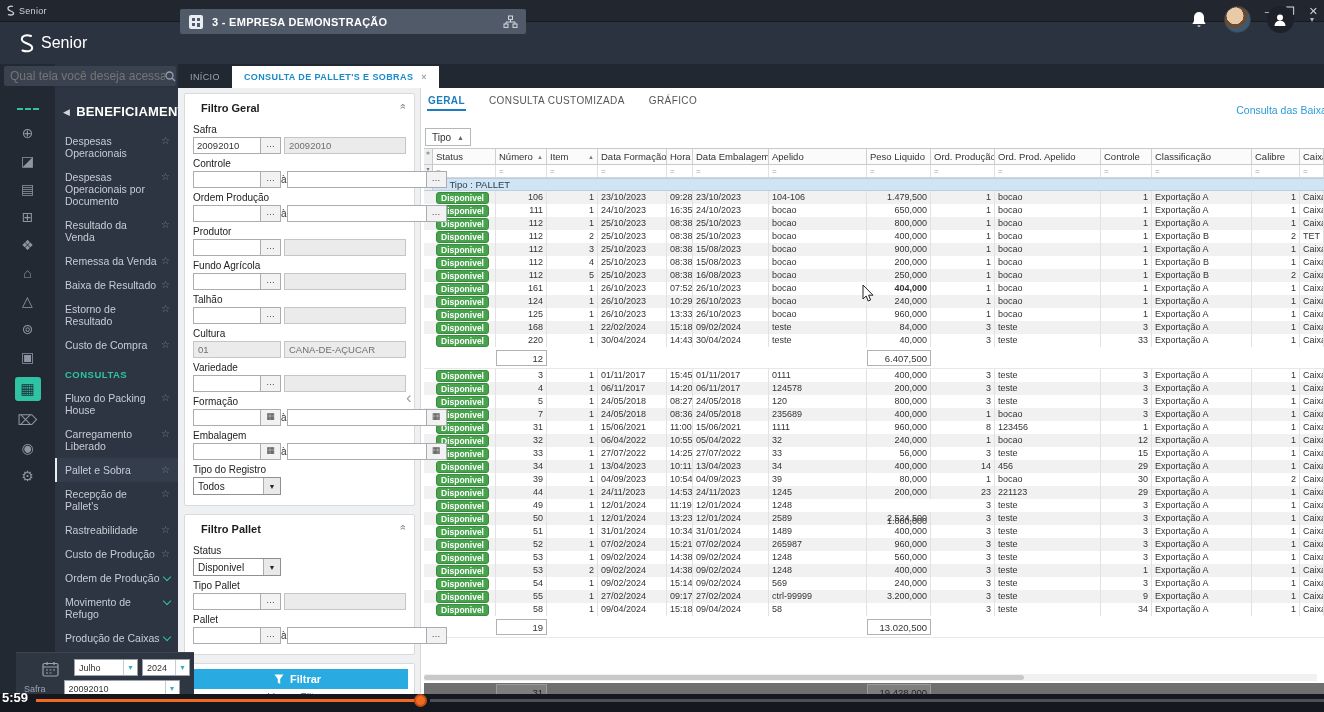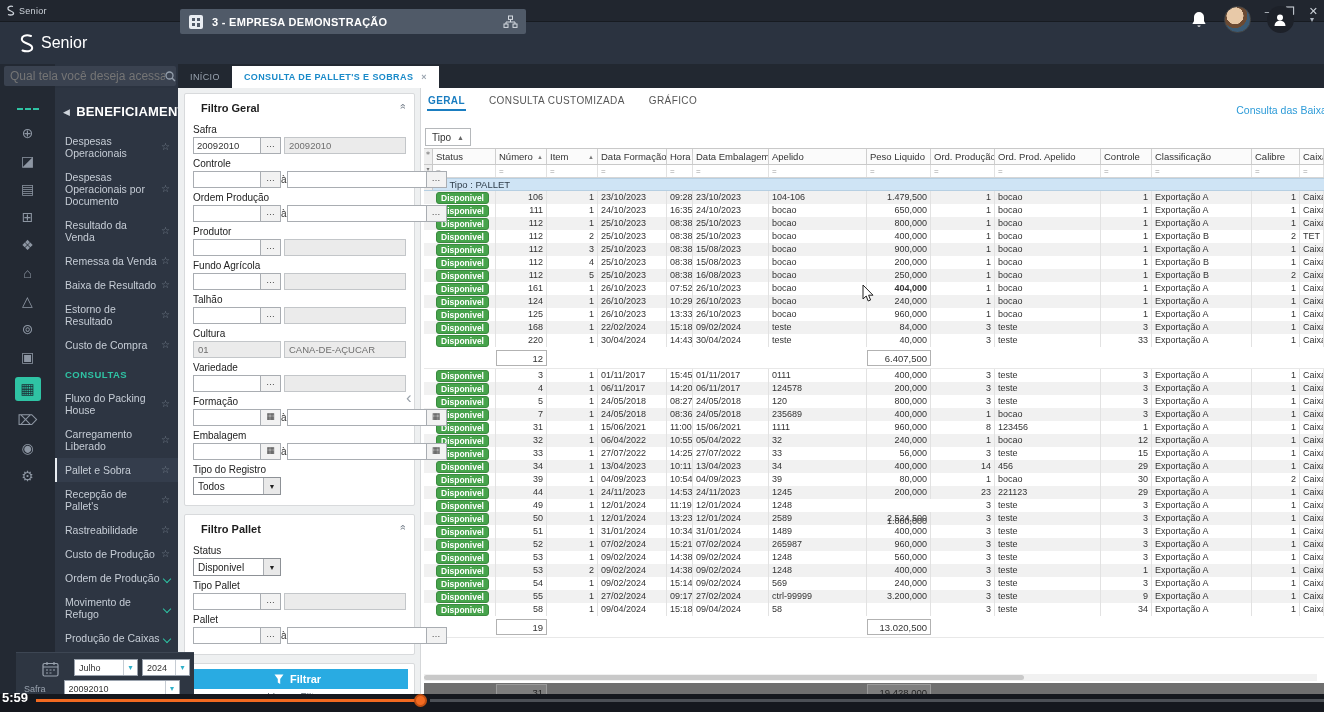--- a/index.html
+++ b/index.html
@@ -31,21 +31,21 @@
 .rail .dash{width:22px;border-top:2px dashed #2fc3a4;margin-bottom:4px}
 .ricon{width:24px;height:17px;color:#8d96a3;font-size:14px;line-height:17px;text-align:center;cursor:pointer}
 .ricon.sel{background:#2fc3a4;color:#1c2b33;border-radius:3px;width:26px;height:24px;line-height:24px;font-size:15px}
 
 .search{position:absolute;left:4px;top:66px;width:172px;height:20px;background:#3a4250;border-radius:2px;display:flex;align-items:center;padding:0 6px}
 .search input{flex:1;background:transparent;border:none;outline:none;color:#97a1ae;font-size:12px;font-family:inherit}
 .sidebar{position:absolute;left:55px;top:88px;width:123px;height:564px;background:#2d3542;overflow:hidden;padding:8px 0 0 0}
 .module{display:flex;align-items:center;gap:6px;color:#fff;font-weight:bold;font-size:13px;padding:8px 8px 10px 8px;letter-spacing:.2px}
 .module .back{font-size:9px;color:#cfd5dc}
 .sec-title{color:#2fc3a4;font-size:9.5px;font-weight:bold;letter-spacing:.5px;padding:12px 10px 6px 10px}
-.mitem{display:flex;align-items:center;padding:6px 8px 6px 10px;cursor:pointer;color:#c6cdd6;font-size:10.5px;line-height:12px}
+.mitem{display:flex;align-items:flex-start;padding:6px 8px 6px 10px;cursor:pointer;color:#c6cdd6;font-size:10.5px;line-height:12px}
 .mitem .lab{flex:1;padding-right:4px}
 .mitem .star{color:#76808e;font-size:10px;line-height:12px;cursor:pointer}
 .mitem.sel{background:#343d4c;border-left:2px solid #e9edf2;padding-left:8px}
 .chev{width:6px;height:6px;border-right:1.5px solid #2fc3a4;border-bottom:1.5px solid #2fc3a4;transform:rotate(45deg);margin-top:2px}
 
 .bottompanel{position:absolute;left:16px;top:652px;width:178px;height:60px;background:#2e3642;border-top:1px solid #3d4document;border-top:1px solid #3d4653;z-index:3}
 .bp-row{position:absolute;display:flex;align-items:center}
 .bp-select{background:#fff;border:1px solid #9aa2ad;height:17px;display:flex;align-items:center;font-size:9px;color:#333;padding-left:4px}
 .bp-select .arr{margin-left:auto;width:14px;height:100%;border-left:1px solid #c6ccd3;color:#2fb0c9;font-size:8px;display:flex;align-items:center;justify-content:center}
 .bp-label{color:#9aa3af;font-size:9px}

